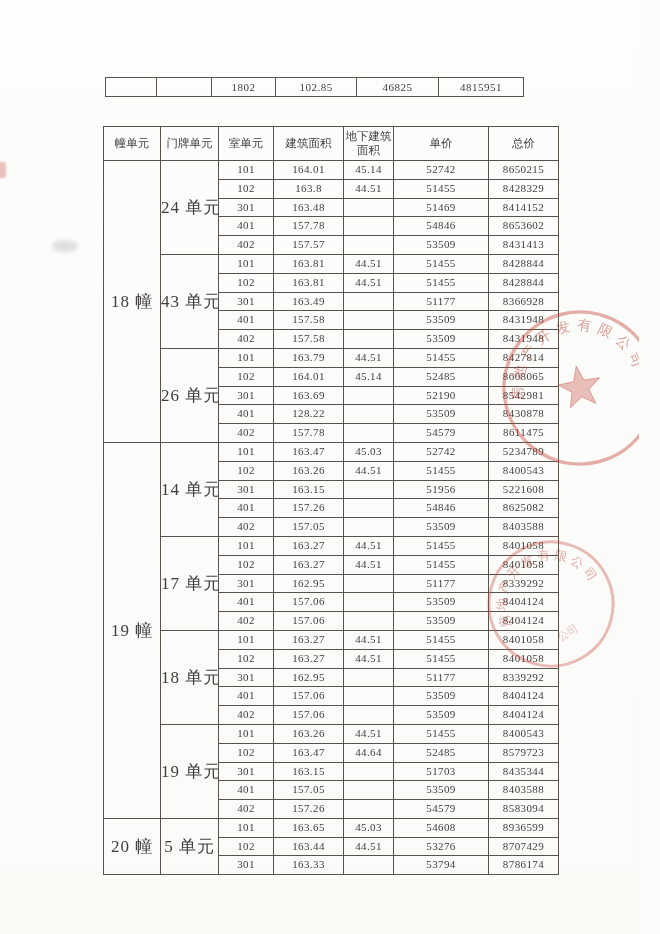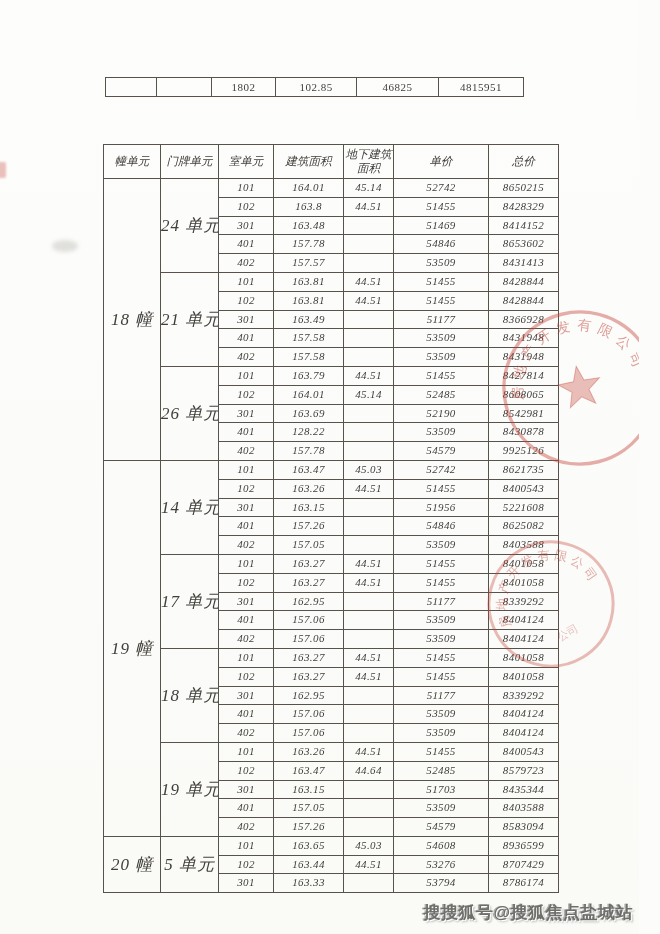--- a/index.html
+++ b/index.html
@@ -20,21 +20,21 @@
     text-align:center;
     vertical-align:middle;
     padding:0;
     overflow:hidden;
     white-space:nowrap;
   }
   
   .top-table { position:absolute; left:105px; top:77px; width:418px; }
   .top-table td { height:18px; letter-spacing:0.5px; }
   
-  .price-table { position:absolute; left:103px; top:144px; width:455px;font-style:italic; }
+  .price-table { position:absolute; left:103px; top:126px; width:455px; }
   .price-table th {
     font-weight:normal; font-size:11.5px; height:33px;
     line-height:1.2; white-space:normal;
   }
   .price-table tbody td { height:17.8px; line-height:17.8px; letter-spacing:0.4px; }
   .price-table td.col-building, .price-table td.col-unit { font-size:17px; letter-spacing:1px; }
   
   .stamps { position:absolute; left:0; top:0; pointer-events:none; }
   
   .smudge-gray {
@@ -138,21 +138,21 @@
           <td>8653602</td>
         </tr>
         <tr>
           <td>402</td>
           <td>157.57</td>
           <td></td>
           <td>53509</td>
           <td>8431413</td>
         </tr>
         <tr>
-          <td rowspan="5" class="col-unit">21 单元</td>
+          <td rowspan="5" class="col-unit">43 单元</td>
           <td>101</td>
           <td>163.81</td>
           <td>44.51</td>
           <td>51455</td>
           <td>8428844</td>
         </tr>
         <tr>
           <td>102</td>
           <td>163.81</td>
           <td>44.51</td>
@@ -207,30 +207,30 @@
           <td>128.22</td>
           <td></td>
           <td>53509</td>
           <td>8430878</td>
         </tr>
         <tr>
           <td>402</td>
           <td>157.78</td>
           <td></td>
           <td>54579</td>
-          <td>9925126</td>
+          <td>8611475</td>
         </tr>
         <tr>
           <td rowspan="20" class="col-building">19 幢</td>
           <td rowspan="5" class="col-unit">14 单元</td>
           <td>101</td>
           <td>163.47</td>
           <td>45.03</td>
           <td>52742</td>
-          <td>8621735</td>
+          <td>5234789</td>
         </tr>
         <tr>
           <td>102</td>
           <td>163.26</td>
           <td>44.51</td>
           <td>51455</td>
           <td>8400543</td>
         </tr>
         <tr>
           <td>301</td>
@@ -404,15 +404,14 @@
       <text font-size="12.5" fill="rgba(188,60,48,0.5)" letter-spacing="3.5" font-family="'DejaVu Sans',sans-serif">
         <textPath id="sealText2" href="#arcTop2" startOffset="1">房地产开发有限公司</textPath>
       </text>
       <text id="sealInner2" x="551" y="641" font-size="11" text-anchor="middle" fill="rgba(188,60,48,0.35)" font-family="'DejaVu Sans',sans-serif">公司</text>
     </g>
   </svg>
 
   <div class="smudge-gray"></div>
   <div class="edge-mark-red"></div>
 
-  <div class="wm wm-right">搜搜狐号@搜狐焦点盐城站</div>
 
 </div>
 
 </body></html>

